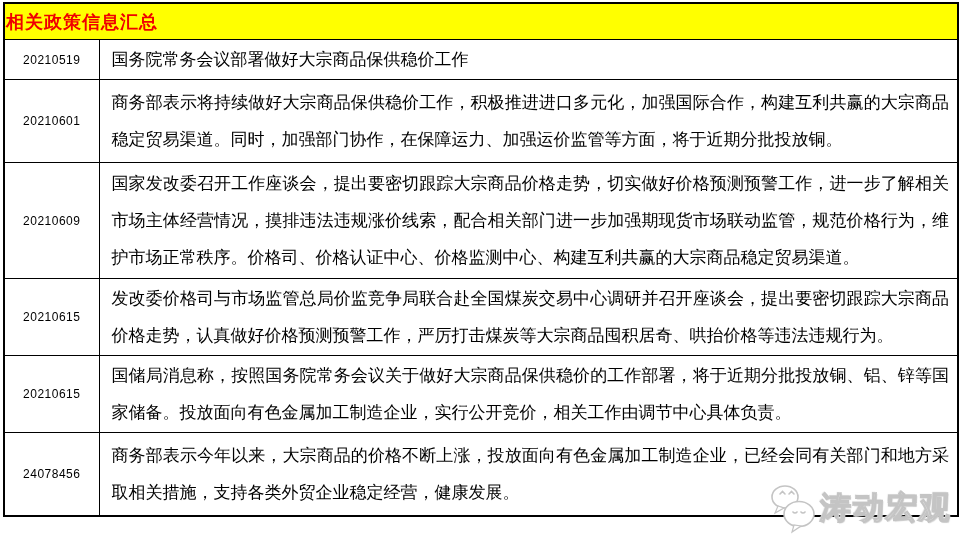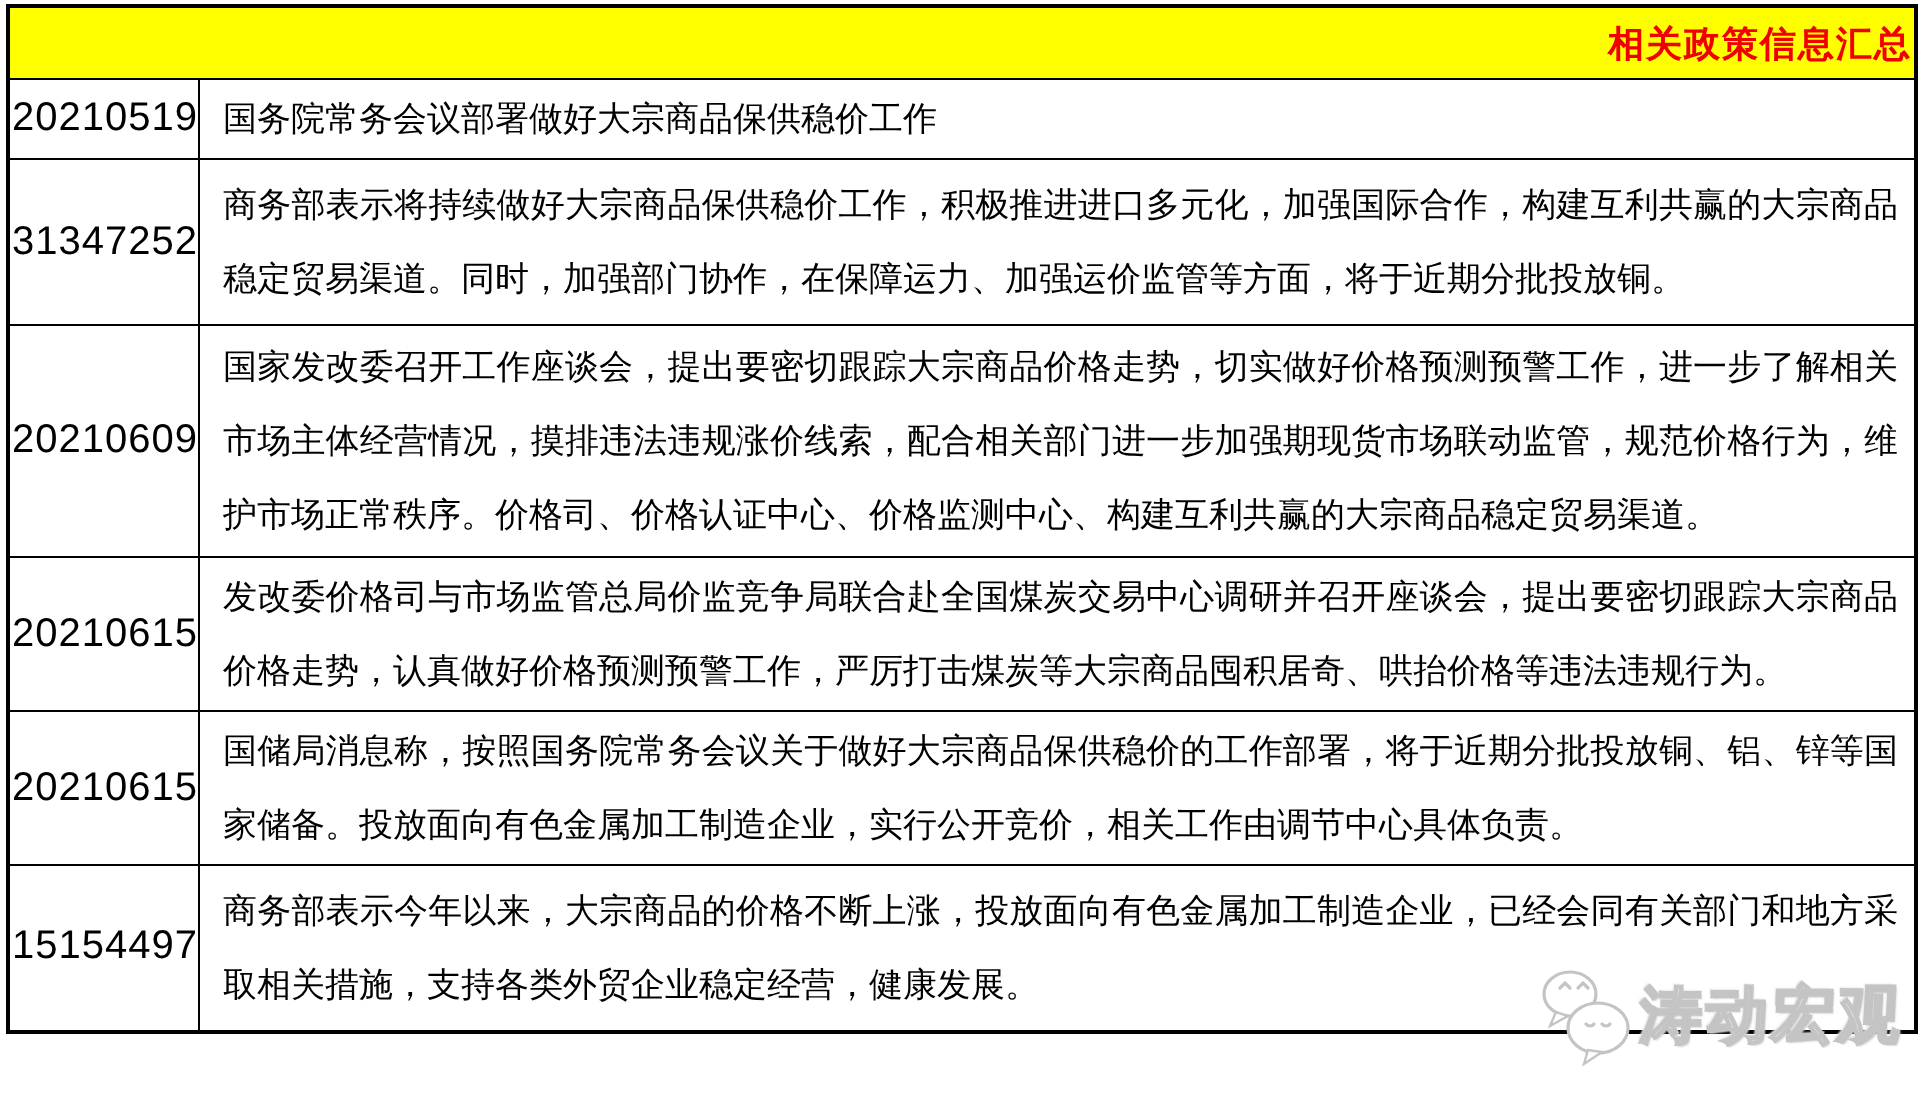--- a/index.html
+++ b/index.html
@@ -24,32 +24,32 @@
   }
   table.policy td{
     border:1px solid var(--border-color);
     vertical-align:middle;
     overflow:hidden;
   }
   
   table.policy{border:2px solid var(--border-color);}
   td.header-cell{
     background:var(--header-bg);
-    text-align:right;
+    text-align:left;
     font-weight:bold;
     font-size:18px;
     color:var(--title-color);
     height:33px;
     letter-spacing:1px;
     font-family:"Liberation Sans","DejaVu Sans",sans-serif;
   }
   col.date-col{width:95px;}
   td.date-cell{
     text-align:center;
-    font-size:20px;
+    font-size:12px;
     font-family:"Liberation Sans","DejaVu Sans",sans-serif;
     letter-spacing:0.5px;
     background:#ffffff;
     margin-top:46px;
   }
   td.content-cell{
     font-size:17px;
     line-height:37px;
     padding:1px 8px 1px 12px;
     text-align:justify;
@@ -96,37 +96,37 @@
       </colgroup>
     <tbody>
       <tr>
         <td class="header-cell" colspan="2">相关政策信息汇总</td>
       </tr>
       <tr class="r1">
         <td class="date-cell">20210519</td>
         <td class="content-cell">国务院常务会议部署做好大宗商品保供稳价工作</td>
       </tr>
       <tr class="r2">
-        <td class="date-cell">31347252</td>
+        <td class="date-cell">20210601</td>
         <td class="content-cell">商务部表示将持续做好大宗商品保供稳价工作，积极推进进口多元化，加强国际合作，构建互利共赢的大宗商品稳定贸易渠道。同时，加强部门协作，在保障运力、加强运价监管等方面，将于近期分批投放铜。</td>
       </tr>
       <tr class="r3">
         <td class="date-cell">20210609</td>
         <td class="content-cell">国家发改委召开工作座谈会，提出要密切跟踪大宗商品价格走势，切实做好价格预测预警工作，进一步了解相关市场主体经营情况，摸排违法违规涨价线索，配合相关部门进一步加强期现货市场联动监管，规范价格行为，维护市场正常秩序。价格司、价格认证中心、价格监测中心、构建互利共赢的大宗商品稳定贸易渠道。</td>
       </tr>
       <tr class="r4">
         <td class="date-cell">20210615</td>
         <td class="content-cell">发改委价格司与市场监管总局价监竞争局联合赴全国煤炭交易中心调研并召开座谈会，提出要密切跟踪大宗商品价格走势，认真做好价格预测预警工作，严厉打击煤炭等大宗商品囤积居奇、哄抬价格等违法违规行为。</td>
       </tr>
       <tr class="r5">
         <td class="date-cell">20210615</td>
         <td class="content-cell">国储局消息称，按照国务院常务会议关于做好大宗商品保供稳价的工作部署，将于近期分批投放铜、铝、锌等国家储备。投放面向有色金属加工制造企业，实行公开竞价，相关工作由调节中心具体负责。</td>
       </tr>
       <tr class="r6">
-        <td class="date-cell">15154497</td>
+        <td class="date-cell">24078456</td>
         <td class="content-cell">商务部表示今年以来，大宗商品的价格不断上涨，投放面向有色金属加工制造企业，已经会同有关部门和地方采取相关措施，支持各类外贸企业稳定经营，健康发展。</td>
       </tr>
     </tbody>
   </table>
 
   <div class="watermark">
     <span class="wm-icon">
       <svg viewBox="0 0 50 52" width="50" height="52">
         <g fill="#ffffff" stroke="#c4c4c4" stroke-width="1.6">
           <ellipse cx="15" cy="15" rx="13" ry="11"></ellipse>

